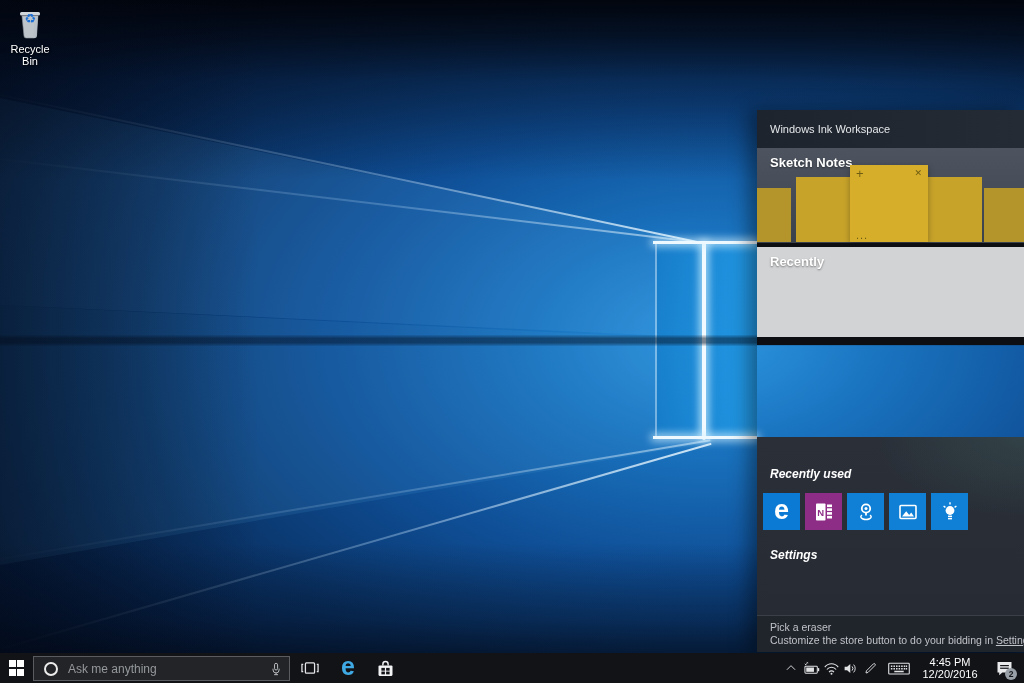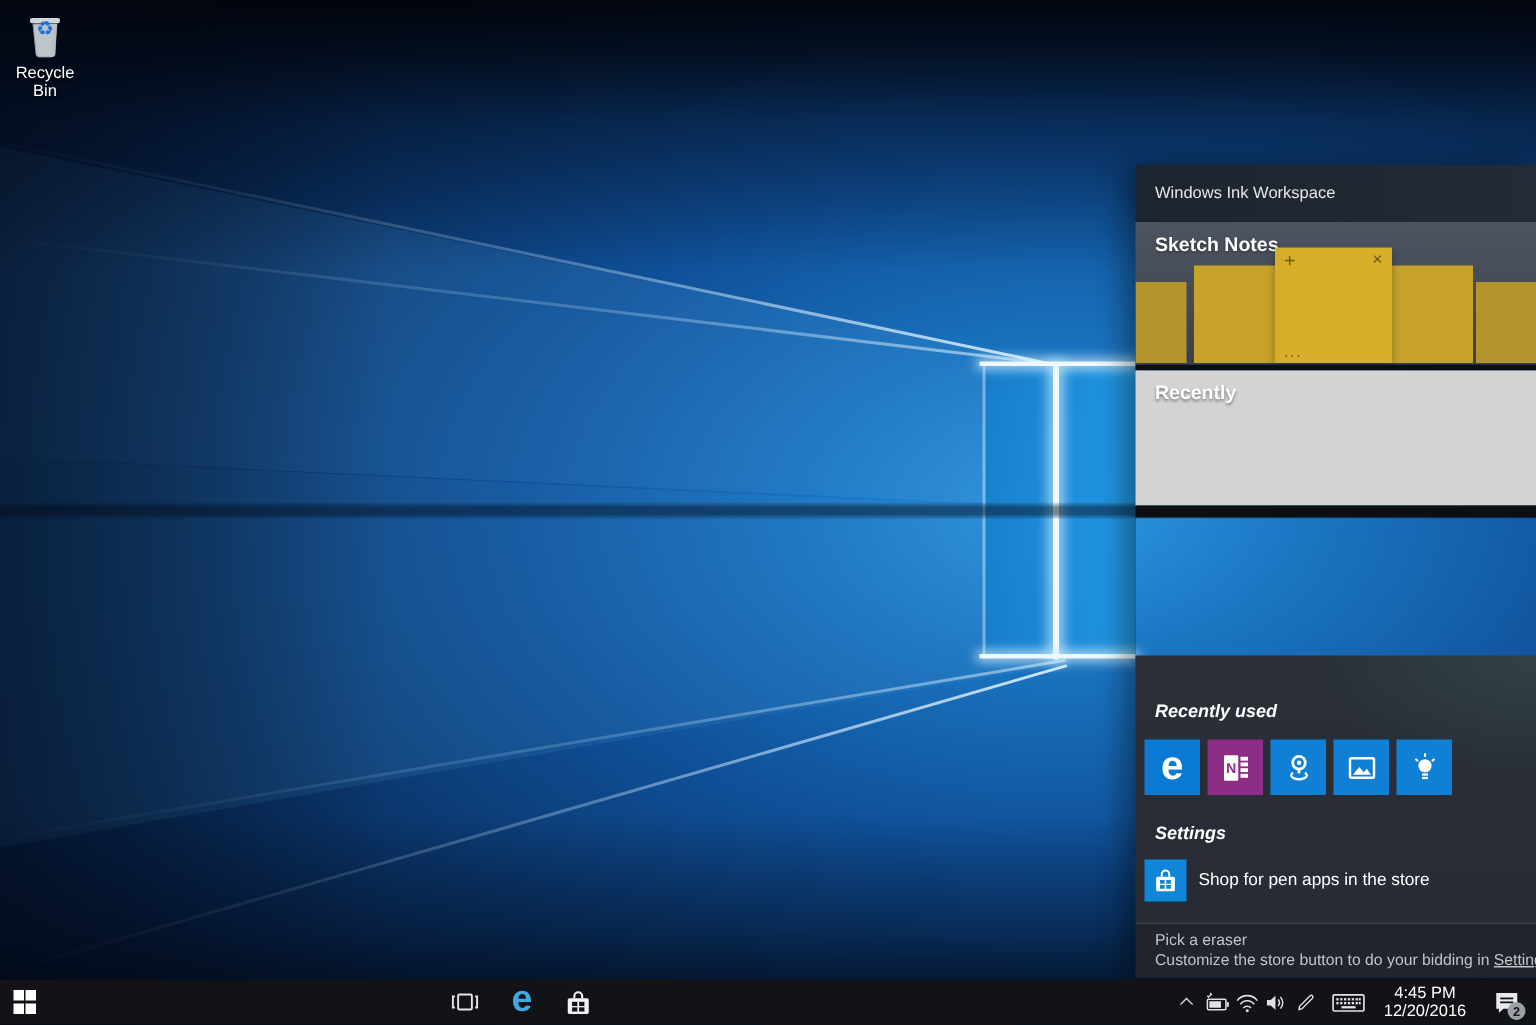--- a/index.html
+++ b/index.html
@@ -248,52 +248,51 @@
           <rect x="10" y="15.6" width="4" height="1.5" fill="#fff"></rect>
           <rect x="10" y="17.9" width="4" height="1.5" fill="#fff"></rect>
           <line x1="12" y1="2.2" x2="12" y2="4.6" stroke="#fff" stroke-width="1.4"></line>
           <line x1="5.6" y1="6" x2="7.4" y2="7.4" stroke="#fff" stroke-width="1.4"></line>
           <line x1="18.4" y1="6" x2="16.6" y2="7.4" stroke="#fff" stroke-width="1.4"></line>
         </svg>
       </div>
 
       <div class="subhead suggested-title">Settings</div>
 
-      <div class="store-row">
-        <div class="store-tile">
-          <svg class="icon" width="20" height="20" viewBox="0 0 24 24">
-            <path d="M9 9 V7 a3 3 0 0 1 6 0 v2" fill="none" stroke="#fff" stroke-width="1.6"></path>
-            <rect x="4.5" y="9" width="15" height="11.5" rx="1.2" fill="#fff"></rect>
-            <rect x="7.6" y="11.6" width="3.7" height="3" fill="#0f86d8"></rect>
-            <rect x="12.6" y="11.6" width="3.7" height="3" fill="#0f86d8"></rect>
-            <rect x="7.6" y="15.6" width="3.7" height="3" fill="#0f86d8"></rect>
-            <rect x="12.6" y="15.6" width="3.7" height="3" fill="#0f86d8"></rect>
-          </svg>
-        </div>
-        <span class="store-label">Shop for pen apps in the store</span>
-      </div>
     </div>
 
     <div class="panel-footer">
       <div class="line1">Pick a eraser</div>
       <div class="line2"><span>Customize the store button to do your bidding in </span><span class="settings-link">Settings</span></div>
     </div>
   </div>
 
   <div class="taskbar">
 
     <div class="tb start-button">
       <div class="start-logo">
         <span></span>
           <span></span>
           <span></span>
           <span></span>
       </div>
     </div>
 
+    <div class="search-box">
+      <div class="cortana-ring"></div>
+      <input class="search-input" type="text" placeholder="Ask me anything" style="">
+      <div class="mic-button">
+        <svg class="icon" width="16" height="20" viewBox="0 0 24 24">
+          <rect x="9.8" y="3.5" width="4.6" height="10" rx="2.3" fill="none" stroke="#b9bcbe" stroke-width="1.5"></rect>
+          <path d="M7.5 11.5 v1.8 a4.6 4.6 0 0 0 9.2 0 v-1.8" fill="none" stroke="#b9bcbe" stroke-width="1.5"></path>
+          <line x1="12.1" y1="18" x2="12.1" y2="20.3" stroke="#b9bcbe" stroke-width="1.5"></line>
+          <line x1="9.2" y1="20.5" x2="15" y2="20.5" stroke="#b9bcbe" stroke-width="1.5"></line>
+        </svg>
+      </div>
+    </div>
 
     <div class="tb taskview-button">
       <svg class="icon" width="22" height="22" viewBox="0 0 24 24">
         <rect x="7" y="6.5" width="10" height="11" rx="1" fill="none" stroke="#e3e5e7" stroke-width="1.4"></rect>
         <path d="M4.6 8 H3.2 V16 H4.6" fill="none" stroke="#e3e5e7" stroke-width="1.4"></path>
         <path d="M19.4 8 H20.8 V16 H19.4" fill="none" stroke="#e3e5e7" stroke-width="1.4"></path>
       </svg>
     </div>
 
     <div class="tb edge-button">

